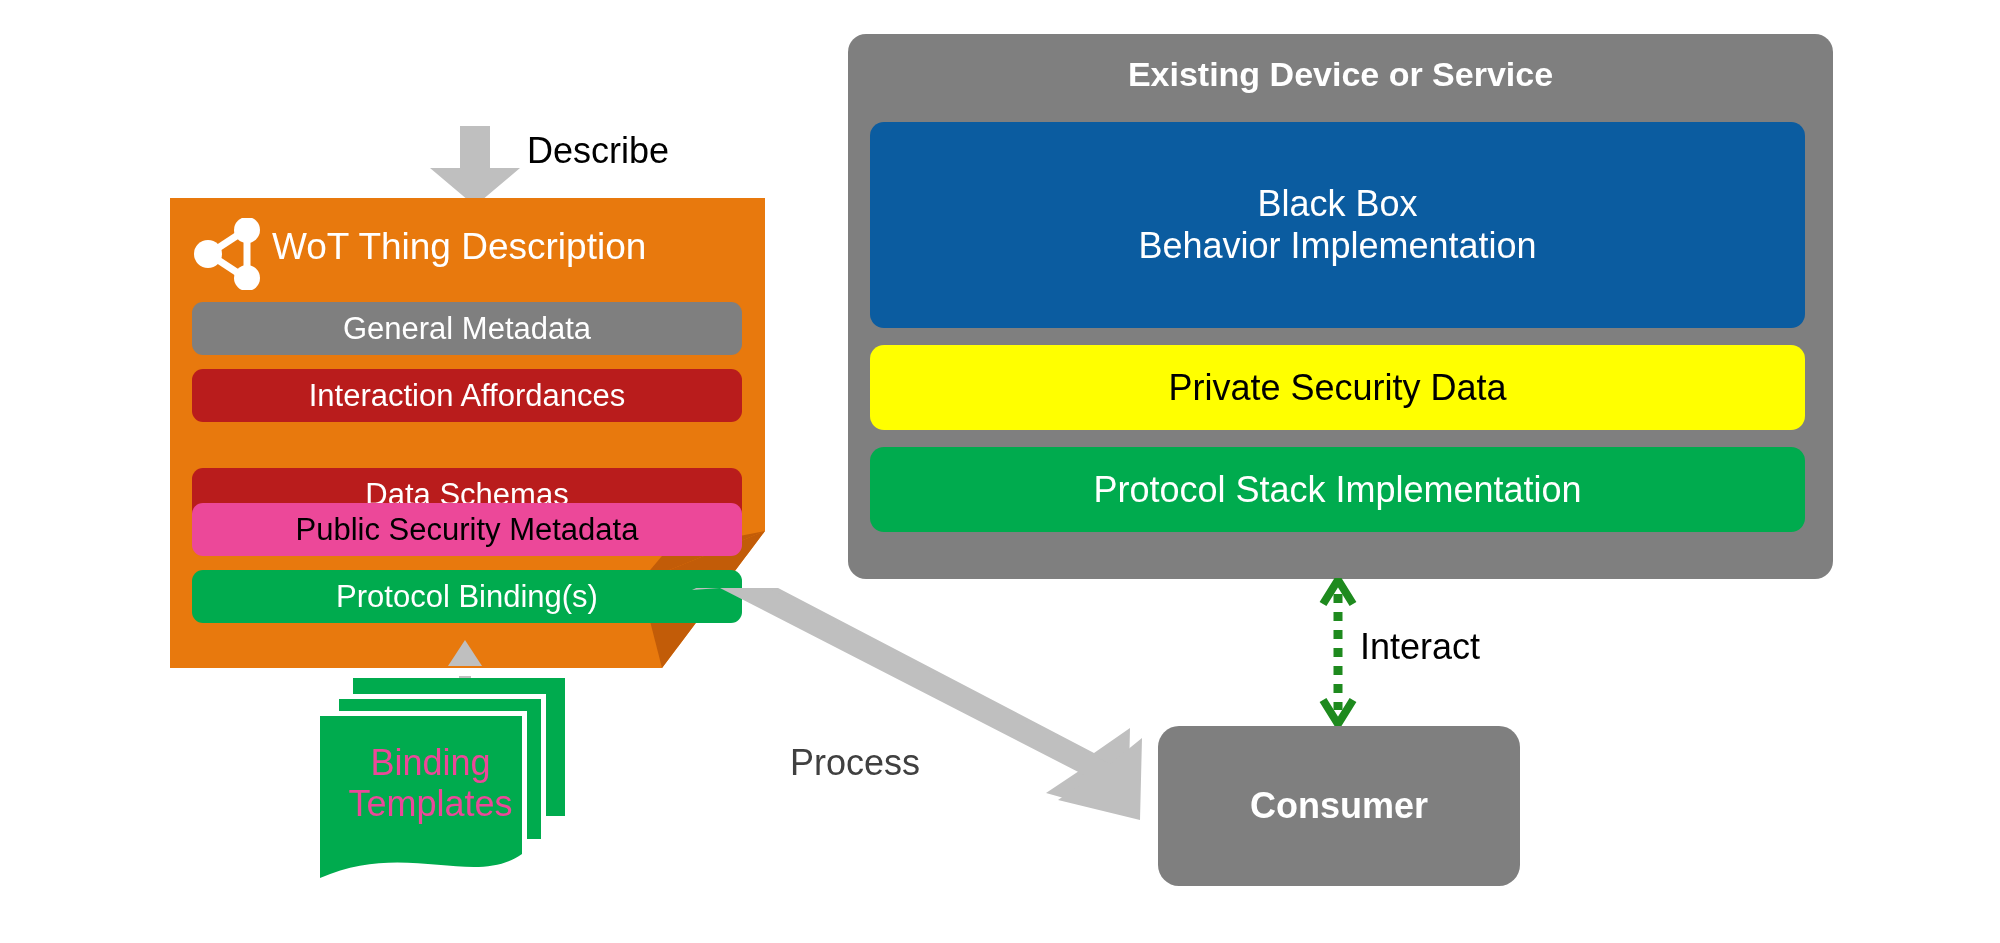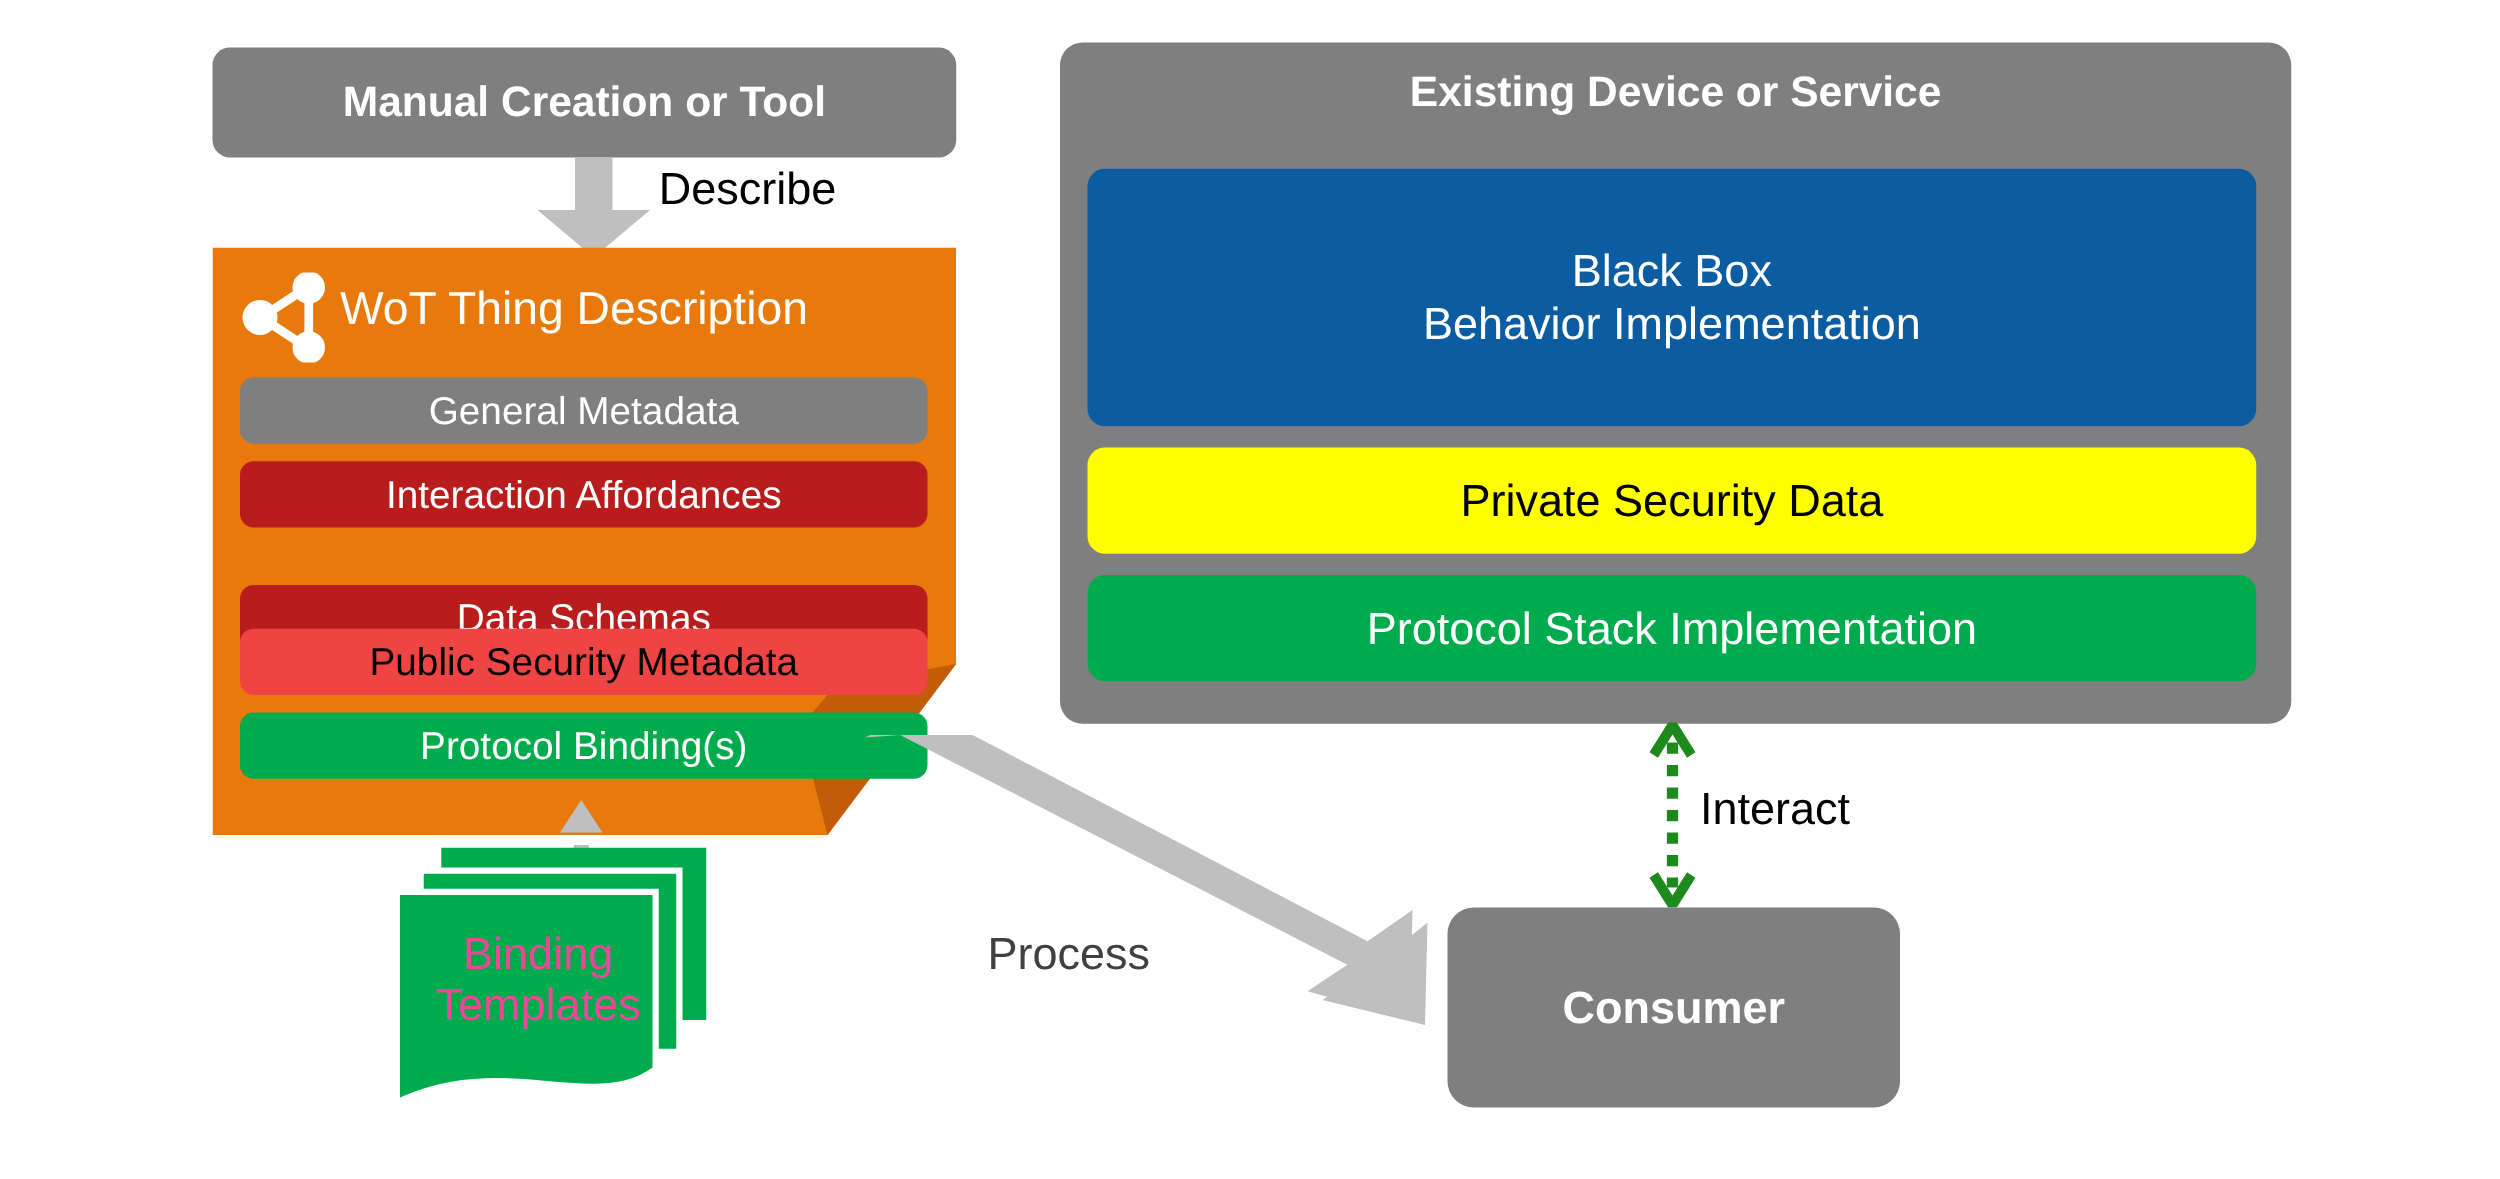--- a/index.html
+++ b/index.html
@@ -80,21 +80,21 @@
     border-radius: 11px;
     box-sizing: border-box;
     display: flex;
     align-items: center;
     justify-content: center;
     font-size: 31px;
     color: #ffffff;
   }
   .td-row.gray   { background: #7f7f7f; }
   .td-row.teal   { background: #b91c1c; }
-  .td-row.yellow { background: #ef4444; color: #000000; align-items: center; }
+  .td-row.yellow { background: #ec4899; color: #000000; align-items: center; }
   .td-row.green  { background: #00ab4e; }
 
   #td-row-0 { top: 302px; }
   #td-row-1 { top: 369px; }
   #td-row-2 { top: 420px; margin-top: 48px; }
   #td-row-3 { top: 503px; }
   #td-row-4 { top: 570px; }
 
   
   #binding-templates {
@@ -137,21 +137,20 @@
     left: 870px;
     width: 935px;
     border-radius: 14px;
     box-sizing: border-box;
     display: flex;
     align-items: center;
     justify-content: center;
     text-align: center;
     font-size: 36px;
     line-height: 1.16;
-    margin-top: 13px;
   }
   #device-row-blackbox {
     top: 122px; height: 206px;
     background: #0b5ca0; color: #ffffff;
   }
   #device-row-security {
     top: 345px; height: 85px;
     background: #ffff00; color: #000000;
   }
   #device-row-protocol {
@@ -193,23 +192,20 @@
     font-size: 36px;
     color: #404040;
     white-space: nowrap;
   }
 </style>
 </head>
 <body>
 
 <div id="stage">
 
-  <div class="box" id="manual-creation-box">
-    <span>Manual Creation or Tool</span>
-  </div>
 
   <div class="abs" id="describe-arrow">
     <svg width="90" height="80" viewBox="0 0 90 80" xmlns="http://www.w3.org/2000/svg">
       <polygon points="30,0 60,0 60,42 90,42 45,80 0,42 30,42" fill="#bfbfbf"></polygon>
     </svg>
   </div>
   <div class="abs" id="describe-label">Describe</div>
 
   <div class="abs" id="wot-td-sheet">
     <svg width="595" height="470" viewBox="0 0 595 470" xmlns="http://www.w3.org/2000/svg">

